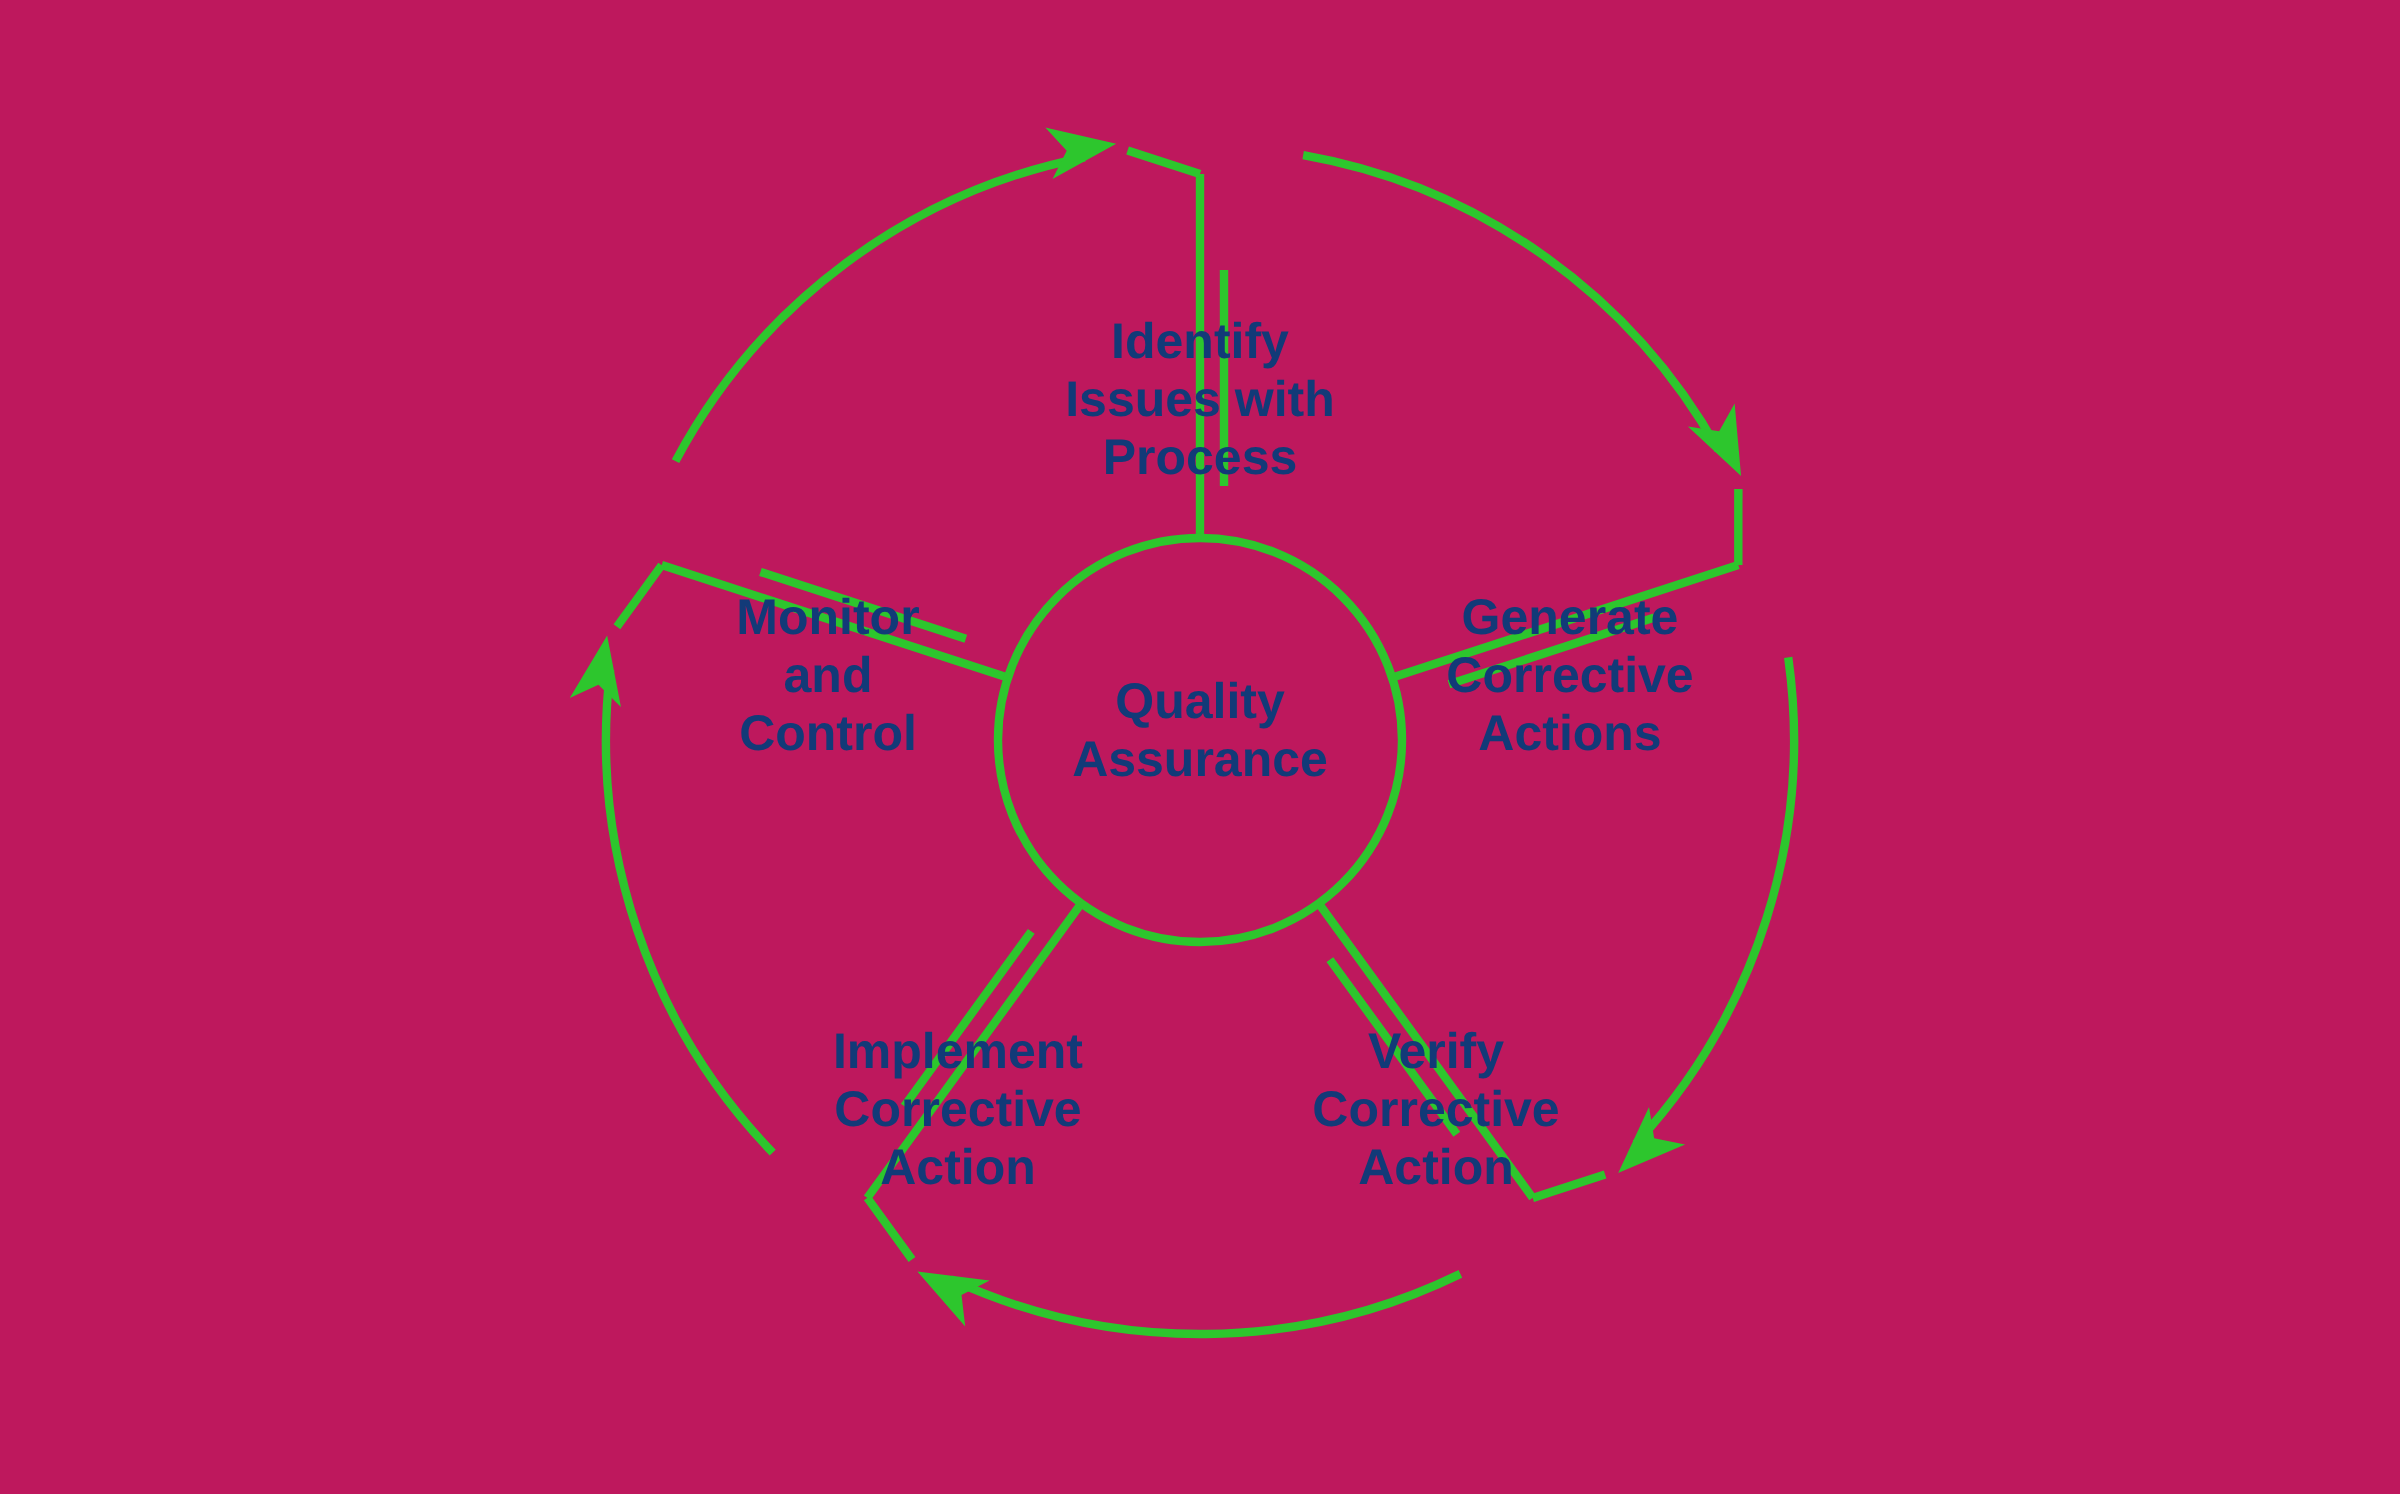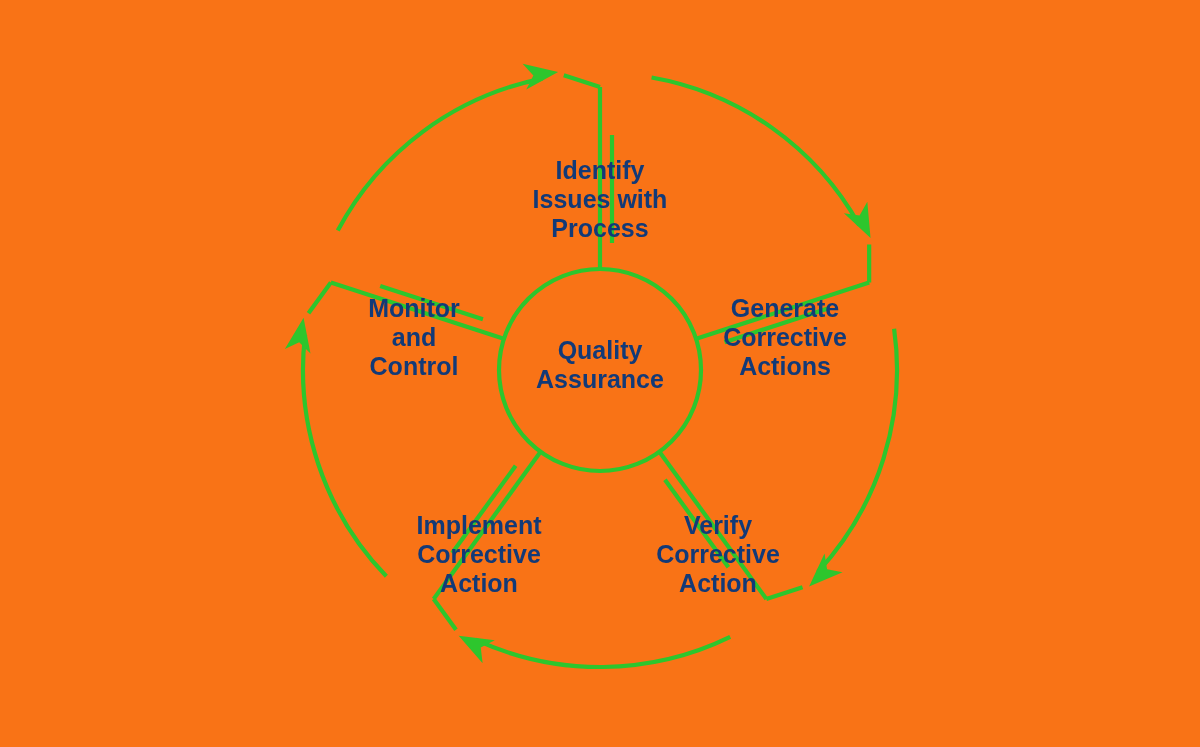--- a/index.html
+++ b/index.html
@@ -11,21 +11,21 @@
     width: 1200px;
     height: 747px;
     background: #f5f5f5;
     font-family: "Liberation Sans", sans-serif;
     overflow: hidden;
   }
   #diagram-root {
     position: relative;
     width: 1200px;
     height: 747px;
-    background: #f97316;
+    background: #be185d;
   }
   svg#cycle-svg {
     display: block;
     width: 1200px;
     height: 747px;
   }
   .ring-arc {
     fill: none;
     stroke: #2dc62d;
     stroke-width: 4.2;

